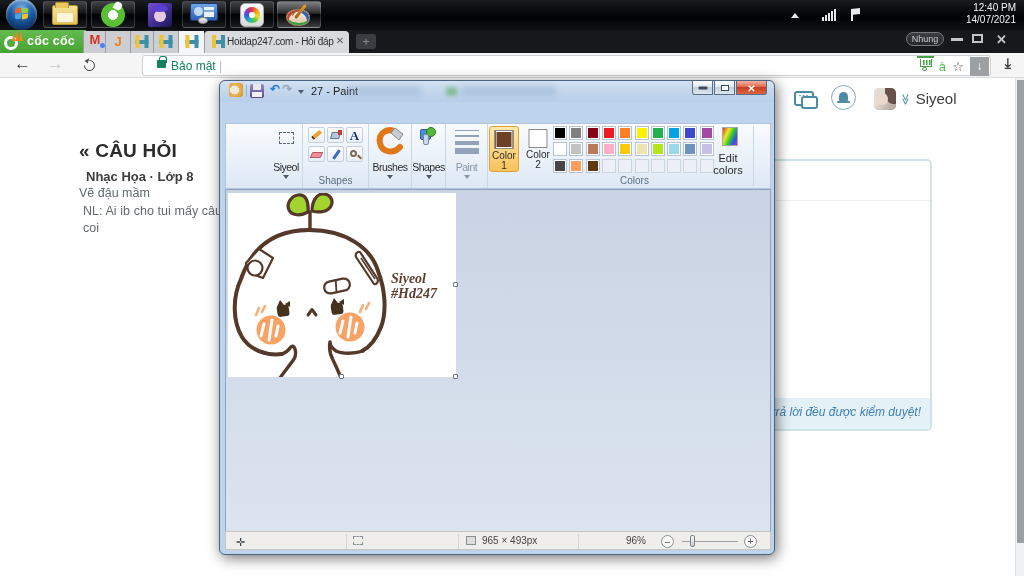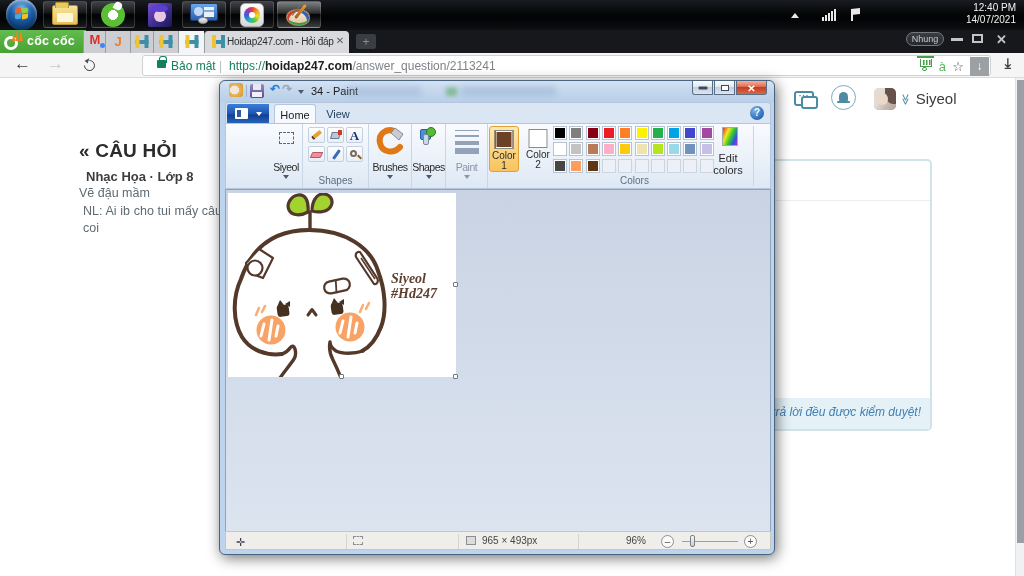--- a/index.html
+++ b/index.html
@@ -239,21 +239,20 @@
   </div>
 
   <div id="addrbar">
     <div class="navic" style="left:14px;font-size:17px;color:#3f4246;top:1px;font-weight:bold;">←</div>
     <div class="navic" style="left:47px;font-size:17px;color:#c6c8cb;top:1px;font-weight:bold;">→</div>
     <div class="navic" style="left:84px;top:7px;" id="ic-reload"></div>
     <div id="urlbox">
       <span style="position:absolute;left:14px;top:4px;" id="ic-lock"></span>
       <span style="position:absolute;left:28px;top:1px;color:#13805c;">Bảo mật</span>
       <span style="position:absolute;left:76px;top:1px;color:#babcbf;">|</span>
-      <span style="position:absolute;left:86px;top:1px;"><span style="color:#13805c;">https://</span><span style="color:#202124;font-weight:bold;">hoidap247.com</span><span style="color:#7e8287;">/answer_question/2113241</span></span>
       <span style="position:absolute;right:58px;top:3px;" id="ic-cart"></span>
       <span style="position:absolute;right:44px;top:1px;color:#59b85c;font-size:13px;">à</span>
       <span style="position:absolute;right:26px;top:1px;color:#4a4d52;font-size:13px;">☆</span>
       <span style="position:absolute;right:1px;top:1px;width:19px;height:19px;background:#9ba0a5;color:#fff;text-align:center;font-size:12px;line-height:19px;">↓</span>
     </div>
     <div class="navic" style="right:13px;top:2px;color:#3c4043;font-size:14px;font-weight:bold;">⤓</div>
   </div>
 
   <div id="page">
     <div id="q-head">« CÂU HỎI</div>
@@ -280,46 +279,36 @@
   </div>
 
   <div id="paint">
     <div id="ptitle">
       <div class="qat" style="left:9px;top:2px;" id="qat-logo"></div>
       <div class="abs" style="left:26px;top:4px;width:1px;height:12px;background:#9fb4cc;"></div>
       <div class="qat" style="left:30px;" id="qat-save"></div>
       <div class="qat" style="left:46px;color:#2a7fd4;font-size:12px;font-weight:bold;transform:scaleX(-1);top:1px;">↷</div>
       <div class="qat" style="left:62px;color:#9aa7b5;font-size:12px;font-weight:bold;top:1px;">↷</div>
       <div class="abs" style="left:78px;top:9px;width:0;height:0;border-left:3px solid transparent;border-right:3px solid transparent;border-top:4px solid #4a5a6e;"></div>
-      <div class="t">34 - Paint</div>
+      <div class="t">27 - Paint</div>
 
       <div class="abs" style="left:126px;top:5px;width:75px;height:10px;background:#8aa4c8;opacity:.35;filter:blur(3px);"></div>
       <div class="abs" style="left:241px;top:5px;width:95px;height:10px;background:#7a98c0;opacity:.3;filter:blur(3px);"></div>
       <div class="abs" style="left:226px;top:6px;width:11px;height:9px;background:#4aa04a;opacity:.5;filter:blur(2px);"></div>
     </div>
     <div id="pcap">
       <div class="capb" style="right:61px;width:21px;border-radius:0 0 0 3px;">
           <span style="width:9px;height:3px;background:#3c4a5a;border-radius:1px;"></span>
         </div>
       <div class="capb" style="right:39px;width:21px;">
           <span style="width:8px;height:6px;border:1px solid #3c4a5a;background:#fff;display:block;"></span>
         </div>
       <div class="capb" id="capclose" style="right:7px;width:31px;border-radius:0 0 3px 0;">
           <span style="color:#fff;font-size:10px;font-weight:bold;">✕</span>
         </div>
-    </div>
-    <div id="pribbontabs">
-      <div id="pfile">
-          <div class="abs" style="left:8px;top:4px;width:13px;height:11px;background:#fff;border-radius:1px;"></div>
-        <div class="abs" style="left:10px;top:6px;width:4px;height:7px;background:#2a5aa0;"></div>
-        <div class="abs" style="right:7px;top:8px;width:0;height:0;border-left:3px solid transparent;border-right:3px solid transparent;border-top:4px solid #fff;"></div>
-        </div>
-      <div class="ptab active" style="left:48px;width:42px;">Home</div>
-      <div class="ptab" style="left:92px;width:40px;">View</div>
-      <div class="abs" style="right:6px;top:3px;width:14px;height:14px;border-radius:50%;background:radial-gradient(circle at 35% 30%,#7ab4e8,#2a6ab8 70%,#1a4a90);color:#fff;font-size:10px;font-weight:bold;text-align:center;line-height:14px;">?</div>
     </div>
     <div id="pribbon">
 
 
       <div class="pgroup" style="left:44px;width:33px;">
         <div class="abs" style="left:9px;top:8px;width:15px;height:12px;border:1px dashed #5a6a7e;"></div>
         <div class="btnlbl">Siyeol</div>
           <div class="dar"></div>
       </div>
 

